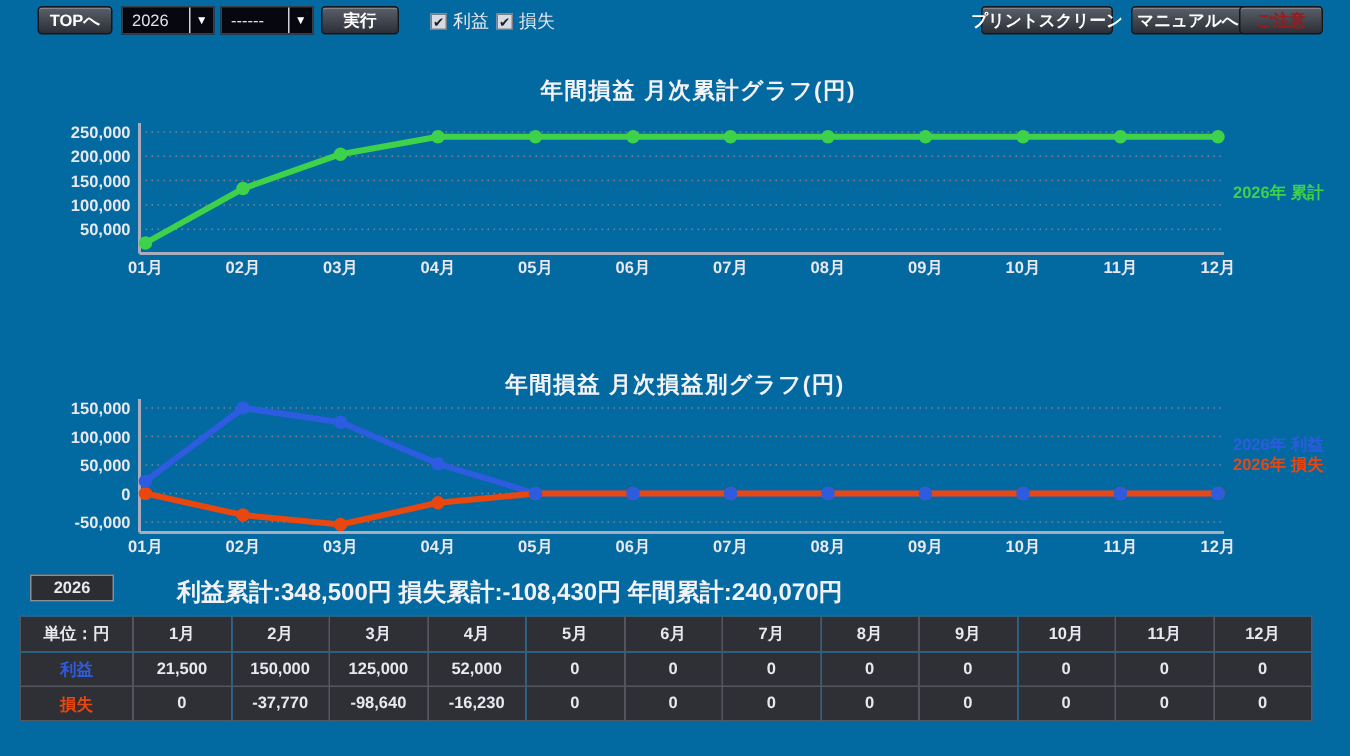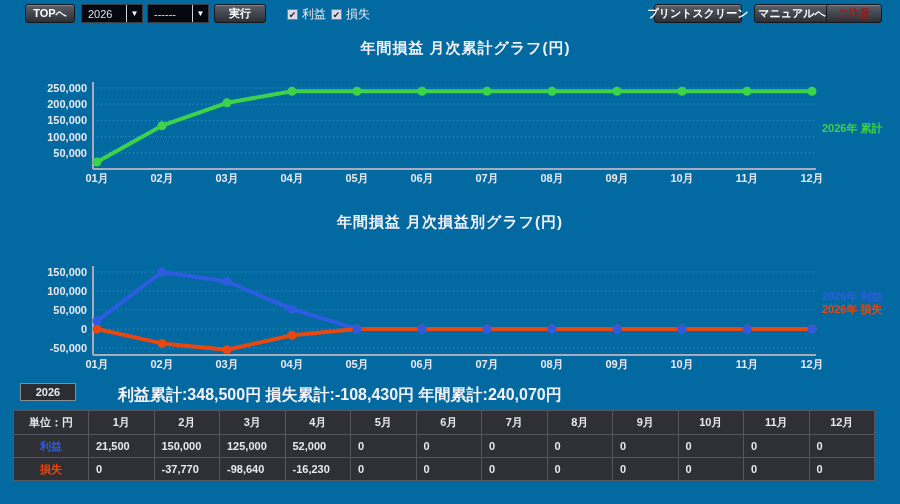--- a/index.html
+++ b/index.html
@@ -57,21 +57,21 @@
     position:absolute;top:410px;left:13px;width:862px;
     border-collapse:collapse;table-layout:fixed;
     border:1px solid #6a6d75;
   }
   th,td{
     border:1px solid #54575f;background:#2e3036;
     font-size:11px;font-weight:bold;color:#e8e8ee;
     padding:0 7px;height:23px;overflow:hidden;white-space:nowrap;
   }
   th{text-align:center;height:24px;}
-  td{text-align:left;}
+  td{text-align:center;}
   td.rowlabel{text-align:center;}
 </style>
 </head>
 <body>
 
 <div id="app">
 
   <div>
     <div class="btn" style="left:25px;width:50px;">TOPへ</div>
 
@@ -96,21 +96,21 @@
     <div class="chk-group" style="left:331px;">
       <span class="chk">✔</span>
       <span class="chk-label">損失</span>
     </div>
 
     <div class="btn" style="left:654px;width:88px;">プリントスクリーン</div>
     <div class="btn" style="left:746px;width:76px;margin-left:8px;">マニュアルへ</div>
     <div class="btn notice" style="left:826px;width:56px;">ご注意</div>
   </div>
 
-  <div class="chart-title" style="top:39px;padding-left:31px;">年間損益 月次累計グラフ(円)</div>
+  <div class="chart-title" style="top:51px;padding-left:31px;">年間損益 月次累計グラフ(円)</div>
   <svg id="chart0" style="top:70px;" width="900" height="120">
       <line x1="93" y1="82.8" x2="816" y2="82.8" stroke="#80838f" stroke-width="1" stroke-dasharray="1 3"></line>
       <text x="87" y="86.8" text-anchor="end" fill="#e8e8ee" font-size="11" font-weight="bold">50,000</text>
       <line x1="93" y1="66.6" x2="816" y2="66.6" stroke="#80838f" stroke-width="1" stroke-dasharray="1 3"></line>
       <text x="87" y="70.6" text-anchor="end" fill="#e8e8ee" font-size="11" font-weight="bold">100,000</text>
       <line x1="93" y1="50.4" x2="816" y2="50.4" stroke="#80838f" stroke-width="1" stroke-dasharray="1 3"></line>
       <text x="87" y="54.4" text-anchor="end" fill="#e8e8ee" font-size="11" font-weight="bold">150,000</text>
       <line x1="93" y1="34.2" x2="816" y2="34.2" stroke="#80838f" stroke-width="1" stroke-dasharray="1 3"></line>
       <text x="87" y="38.2" text-anchor="end" fill="#e8e8ee" font-size="11" font-weight="bold">200,000</text>
       <line x1="93" y1="18" x2="816" y2="18" stroke="#80838f" stroke-width="1" stroke-dasharray="1 3"></line>
@@ -138,21 +138,21 @@
       <circle cx="422" cy="21.2" r="4.5" fill="#3ed24b"></circle>
       <circle cx="487" cy="21.2" r="4.5" fill="#3ed24b"></circle>
       <circle cx="552" cy="21.2" r="4.5" fill="#3ed24b"></circle>
       <circle cx="617" cy="21.2" r="4.5" fill="#3ed24b"></circle>
       <circle cx="682" cy="21.2" r="4.5" fill="#3ed24b"></circle>
       <circle cx="747" cy="21.2" r="4.5" fill="#3ed24b"></circle>
       <circle cx="812" cy="21.2" r="4.5" fill="#3ed24b"></circle>
       <text x="822" y="62" fill="#3ed24b" font-size="11" font-weight="bold">2026年 累計</text>
     </svg>
 
-  <div class="chart-title" style="top:213px;">年間損益 月次損益別グラフ(円)</div>
+  <div class="chart-title" style="top:247px;">年間損益 月次損益別グラフ(円)</div>
   <svg id="chart1" style="top:256px;" width="900" height="122">
       <line x1="93" y1="92" x2="816" y2="92" stroke="#80838f" stroke-width="1" stroke-dasharray="1 3"></line>
       <text x="87" y="96" text-anchor="end" fill="#e8e8ee" font-size="11" font-weight="bold">-50,000</text>
       <line x1="93" y1="73" x2="816" y2="73" stroke="#80838f" stroke-width="1" stroke-dasharray="1 3"></line>
       <text x="87" y="77" text-anchor="end" fill="#e8e8ee" font-size="11" font-weight="bold">0</text>
       <line x1="93" y1="54" x2="816" y2="54" stroke="#80838f" stroke-width="1" stroke-dasharray="1 3"></line>
       <text x="87" y="58" text-anchor="end" fill="#e8e8ee" font-size="11" font-weight="bold">50,000</text>
       <line x1="93" y1="35" x2="816" y2="35" stroke="#80838f" stroke-width="1" stroke-dasharray="1 3"></line>
       <text x="87" y="39" text-anchor="end" fill="#e8e8ee" font-size="11" font-weight="bold">100,000</text>
       <line x1="93" y1="16" x2="816" y2="16" stroke="#80838f" stroke-width="1" stroke-dasharray="1 3"></line>

